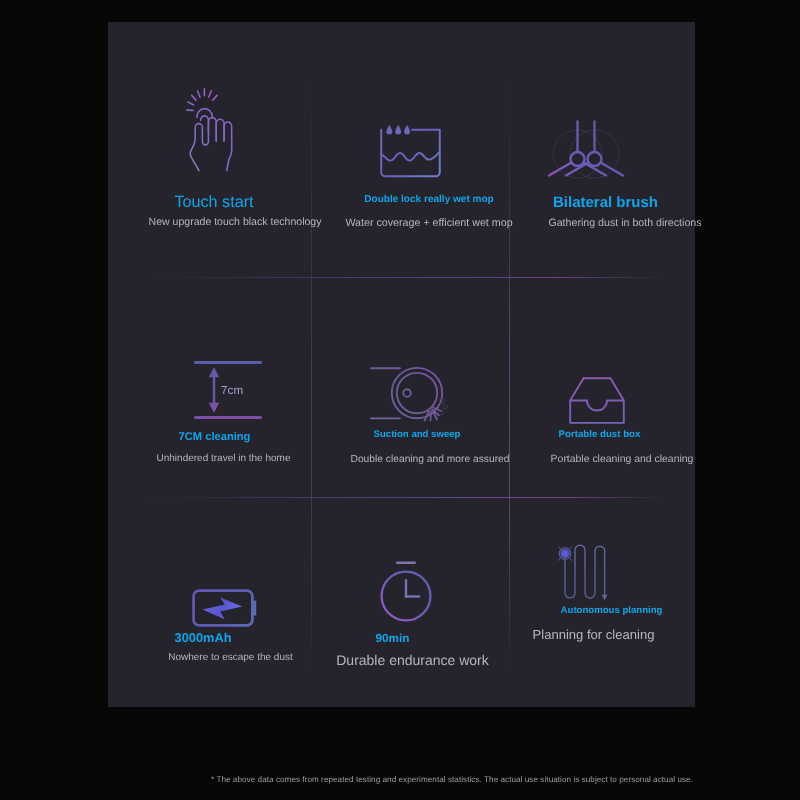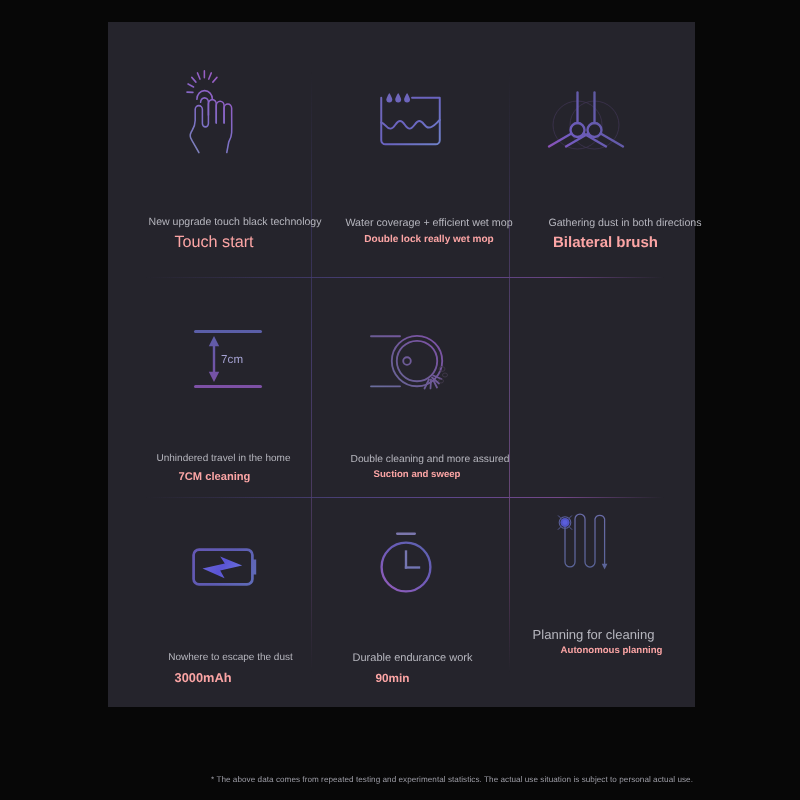--- a/index.html
+++ b/index.html
@@ -35,23 +35,23 @@
       rgba(58,52,92,0) 0%, rgba(62,55,98,.40) 14%, rgba(70,62,116,.90) 36%,
       rgba(84,66,130,1) 58%, rgba(104,68,128,1) 80%, rgba(104,62,116,0) 100%);}
   #hline2{top:474.6px;
     background:linear-gradient(to right,
       rgba(58,52,92,0) 0%, rgba(64,57,102,.40) 14%, rgba(76,66,124,.90) 36%,
       rgba(92,70,138,1) 58%, rgba(116,72,138,1) 80%, rgba(114,66,124,0) 100%);}
 
   
   .cell{position:absolute;width:198px;height:220px;}
   .iconbox{position:absolute;left:0;width:198px;height:120px;top:0;
-           display:flex;align-items:center;justify-content:center;}
+           display:flex;align-items:flex-end;justify-content:center;}
   .txt{position:absolute;width:288px;text-align:center;white-space:nowrap;line-height:1;}
-  .title{color:#fca5a5;font-weight:700;margin-top:40px;}
+  .title{color:#0ea5e9;font-weight:700;}
   .sub{color:#b5b5bd;font-weight:400;}
   #footer{position:absolute;left:52px;width:800px;top:776px;text-align:center;
           color:#9d9da6;font-size:8.13px;letter-spacing:.05px;line-height:1;}
   svg{display:block;overflow:visible;}
 </style>
 </head>
 <body>
 
 <div id="root">
   <div id="panel">
@@ -199,20 +199,40 @@
   <ellipse cx="72" cy="36" rx="3" ry="2.4"></ellipse>
               <ellipse cx="75" cy="42" rx="2.5" ry="2"></ellipse>
               <ellipse cx="71" cy="48" rx="2.5" ry="2"></ellipse>
  </g>
           </svg>
         </div>
       <div class="txt title" style="left:-39.0px;top:130.0px;font-size:9.6px">Suction and sweep</div>
       <div class="txt sub" style="left:-26.0px;top:155.0px;font-size:10.25px">Double cleaning and more assured</div>
     </div>
 
+    <div class="cell c5" style="left:402px;top:278px">
+      <div class="iconbox" style="top:4px;left:-12px">
+          <svg width="56" height="47" viewBox="0 0 56 47" fill="none">
+ <defs>
+              <linearGradient id="gDust" x1="28" y1="0" x2="22" y2="47" gradientUnits="userSpaceOnUse">
+ <stop offset="0" stop-color="#8e5ab0"></stop>
+                <stop offset="0.55" stop-color="#7f5cb4"></stop>
+                <stop offset="1" stop-color="#7068b6"></stop>
+              </linearGradient>
+            </defs>
+ <g stroke="url(#gDust)" stroke-width="1.85" stroke-linejoin="round" stroke-linecap="round" fill="none">
+  <path d="M14.5 1.2 L41.5 1.2 L54.8 23.5"></path>
+              <path d="M14.5 1.2 L1.2 23.5"></path>
+  <path d="M1.2 23.5 L18.0 23.5 a10 10 0 0 0 20 0 L54.8 23.5 L54.8 45.8 L1.2 45.8 Z"></path>
+ </g>
+          </svg>
+        </div>
+      <div class="txt title" style="left:-54.5px;top:130.0px;font-size:9.7px">Portable dust box</div>
+      <div class="txt sub" style="left:-32.0px;top:155.0px;font-size:10.45px">Portable cleaning and cleaning</div>
+    </div>
 
     <div class="cell c6" style="left:6px;top:496px">
       <div class="iconbox" style="top:-11px;left:12px">
           <svg width="66" height="38" viewBox="0 0 66 38" fill="none">
  <defs>
               <linearGradient id="gBoltF" x1="10" y1="8" x2="50" y2="30" gradientUnits="userSpaceOnUse">
                 <stop offset="0" stop-color="#6d68da"></stop>
                 <stop offset="0.5" stop-color="#5a54d4"></stop>
                 <stop offset="1" stop-color="#6f7ae0"></stop>
               </linearGradient>
@@ -251,21 +271,21 @@
               <circle cx="26" cy="36" r="24.4"></circle>
             </g>
  <rect x="16" y="1.6" width="20" height="2.3" rx="1.15" fill="url(#gClkH)"></rect>
  <g stroke="url(#gClkH)" stroke-width="2.35" stroke-linecap="square" fill="none">
   <path d="M26 20.5 L26 36.5"></path>
               <path d="M26 36.5 L39 36.5"></path>
  </g>
           </svg>
         </div>
       <div class="txt title" style="left:-63.5px;top:115.0px;font-size:11.75px">90min</div>
-      <div class="txt sub" style="left:-43.5px;top:135.0px;font-size:11px">Durable endurance work</div>
+      <div class="txt sub" style="left:-43.5px;top:135.0px;font-size:14px">Durable endurance work</div>
     </div>
 
     <div class="cell c8" style="left:402px;top:472px">
       <div class="iconbox" style="top:-13px;left:-28px">
           <svg width="50" height="58" viewBox="0 0 50 58" fill="none">
  <defs>
               <linearGradient id="gPlan" x1="25" y1="0" x2="25" y2="58" gradientUnits="userSpaceOnUse">
  <stop offset="0" stop-color="#6a6ca8"></stop>
                 <stop offset="1" stop-color="#5a6498"></stop>
               </linearGradient>

